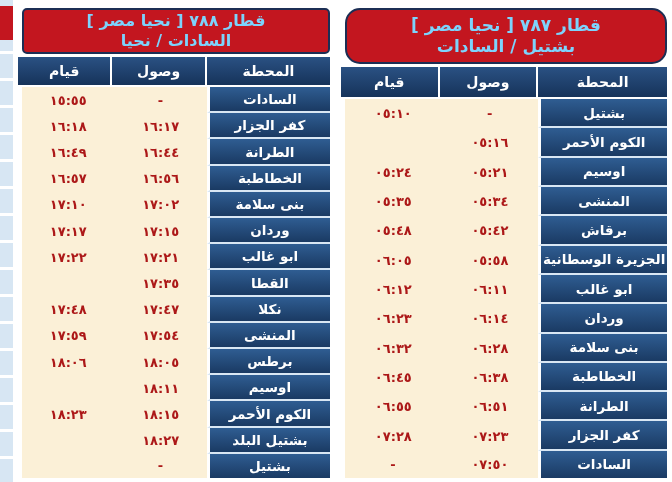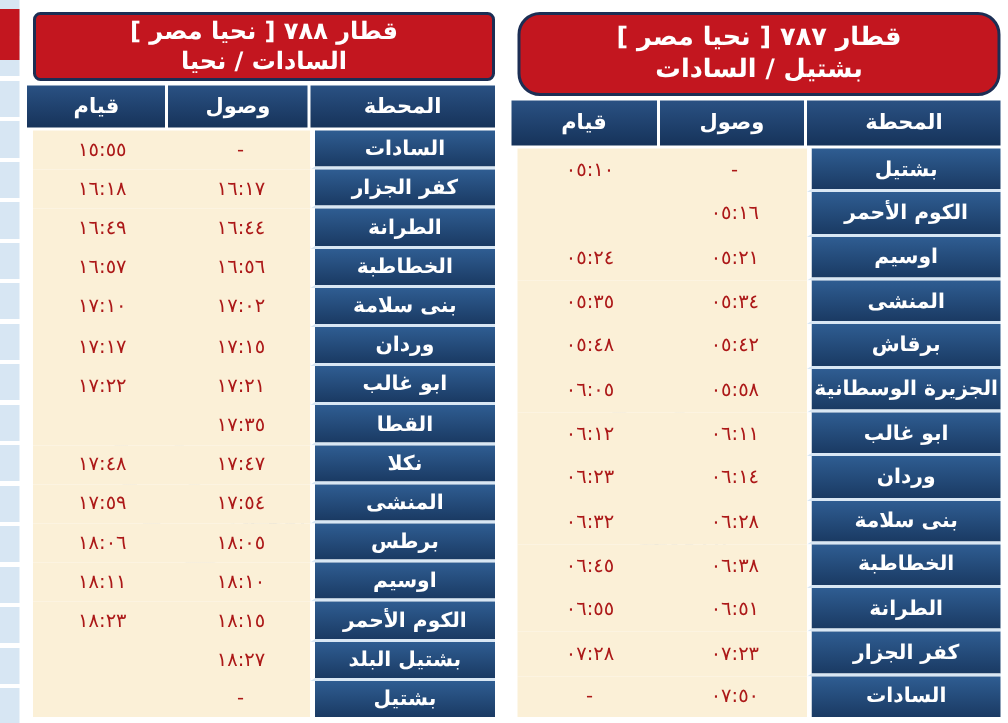--- a/index.html
+++ b/index.html
@@ -19,21 +19,21 @@
   }
   .tables {
     position:absolute; left:22px; top:8px; width:646px; height:470px;
     display:flex; gap:15px;
   }
   .ttable { position:relative; display:flex; flex-direction:column; }
   .ttable.t788 { width:308px; }
   .ttable.t787 { width:322px; }
   .banner {
     background:#c3161f; border:2px solid #1c2e54; border-radius:5px;
-    color:#ffffff; font-weight:bold; text-align:center;
+    color:#7dd3fc; font-weight:bold; text-align:center;
     display:flex; flex-direction:column; justify-content:center;
     line-height:1.25; flex:0 0 auto; margin-bottom:3px;
   }
   .t788 .banner { height:46px; font-size:16px; }
   .t787 .banner { height:56px; font-size:17px;border-radius:15px; }
   .colheads {
     display:grid; grid-template-columns:40% 30% 30%; gap:2px;
     background:#ffffff; flex:0 0 auto; margin-bottom:2px;
   }
   .t788 .colheads { height:28px; }
@@ -50,21 +50,21 @@
     position:relative; z-index:2;
   }
   .cell { display:flex; align-items:center; justify-content:center; }
   .cell.station {
     background:linear-gradient(180deg,#2f5d92,#1a3a63);
     color:#ffffff; font-weight:bold; font-size:13.5px;
     border-bottom:2px solid #d9e7f4; border-left:3px solid #ffffff;
     white-space:nowrap; overflow:hidden;
   }
   .row:last-child .cell.station { border-bottom:none; }
-  .cell.time { color:#ac1818; font-weight:normal; font-size:13px; letter-spacing:0.5px; }
+  .cell.time { color:#ac1818; font-weight:bold; font-size:13px; letter-spacing:0.5px; }
   
   .watermark {
     position:absolute; z-index:1; left:50%; top:52%;
     width:200px; height:200px; margin-left:-100px; margin-top:-100px;
     border:9px solid rgba(28,58,99,0.10); border-radius:50%;
     display:flex; flex-direction:column; align-items:center; justify-content:center;
     pointer-events:none;
   }
   .watermark .wm-inner {
     width:120px; height:120px; border:6px solid rgba(28,58,99,0.09); border-radius:50%;
@@ -153,21 +153,20 @@
           <div class="cell time arr">١٧:٥٤</div>
           <div class="cell time dep">١٧:٥٩</div>
         </div>
         <div class="row">
           <div class="cell station">برطس</div>
           <div class="cell time arr">١٨:٠٥</div>
           <div class="cell time dep">١٨:٠٦</div>
         </div>
         <div class="row">
           <div class="cell station">اوسيم</div>
-          <div class="cell time arr">١٨:١٠</div>
           <div class="cell time dep">١٨:١١</div>
         </div>
         <div class="row">
           <div class="cell station">الكوم الأحمر</div>
           <div class="cell time arr">١٨:١٥</div>
           <div class="cell time dep">١٨:٢٣</div>
         </div>
         <div class="row">
           <div class="cell station">بشتيل البلد</div>
           <div class="cell time dep">١٨:٢٧</div>

